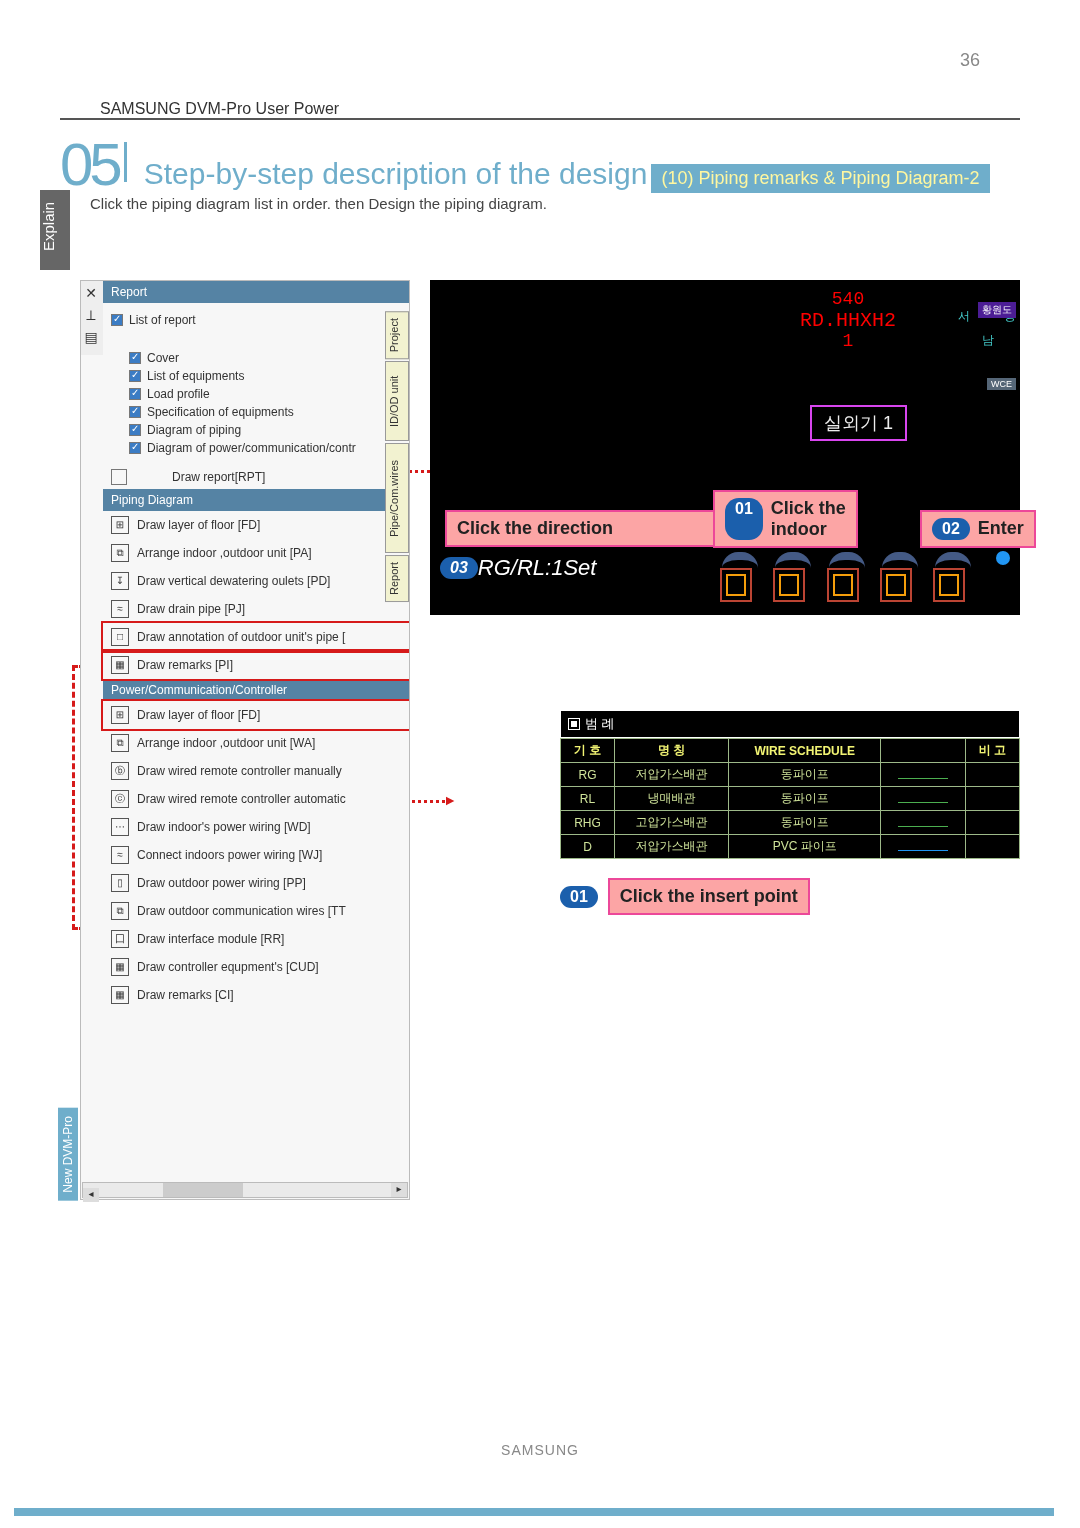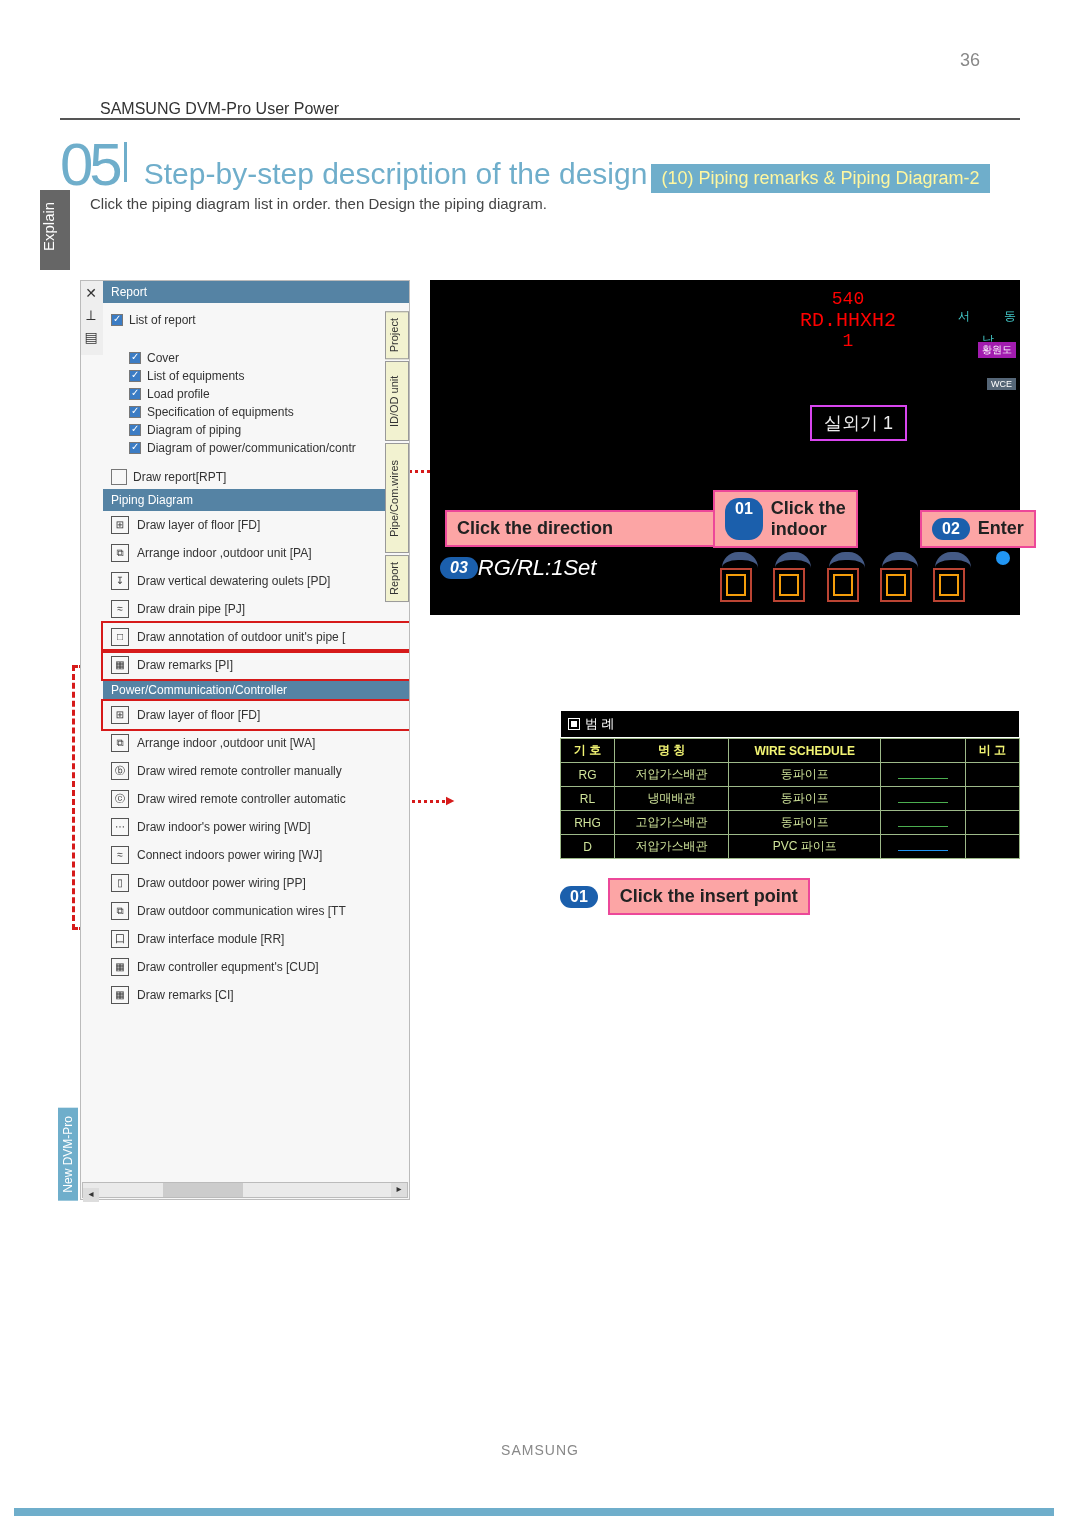--- a/index.html
+++ b/index.html
@@ -145,20 +145,21 @@
     content: "✓";
     position: absolute;
     color: #fff;
     font-size: 10px;
     top: -2px; left: 1px;
   }
   .draw-report-row {
     display: flex;
     align-items: center;
     padding: 4px 8px;
+    gap: 39px;
   }
   .draw-report-row .icon-box {
     width: 16px; height: 16px;
     border: 1px solid #777;
     margin-right: 6px;
   }
   .list-item-row {
     display: flex;
     align-items: center;
     padding: 5px 8px;
@@ -553,21 +554,21 @@
     <span style="font-size:20px;">RD.HHXH2</span><br>
     <span>1</span>
   </div>
   <div class="cad-outdoor-badge">실외기 1</div>
 
   <div class="cad-compass">
     <span class="dir" style="left:-12px; top:18px;">서</span>
     <span class="dir" style="left:34px; top:18px;">동</span>
     <span class="dir" style="left:12px; top:42px;">남</span>
   </div>
-  <div style="position:absolute; top:22px; right:4px; background:#a21caf; color:#fff; font-size:10px; padding:1px 4px;margin-top:40px;">황원도</div>
+  <div style="position:absolute; top:22px; right:4px; background:#4c1d95; color:#fff; font-size:10px; padding:1px 4px;">황원도</div>
   <div style="position:absolute; top:98px; right:4px; background:#567; color:#fff; font-size:9px; padding:1px 4px;">WCE</div>
 
   <div class="cad-callout-dir callout">
     <strong>Click the direction</strong>
   </div>
   <div class="cad-callout-indoor callout" style="flex-direction:row;">
     <span class="badge-blue">01</span>
     <span>
       <strong>Click the</strong><br>
       <strong>indoor</strong>

